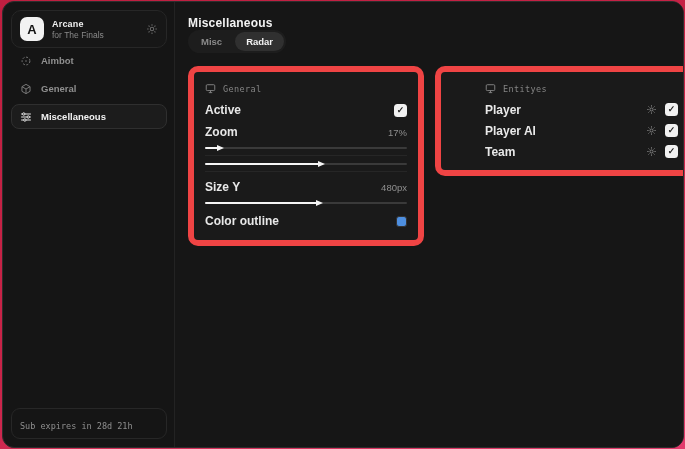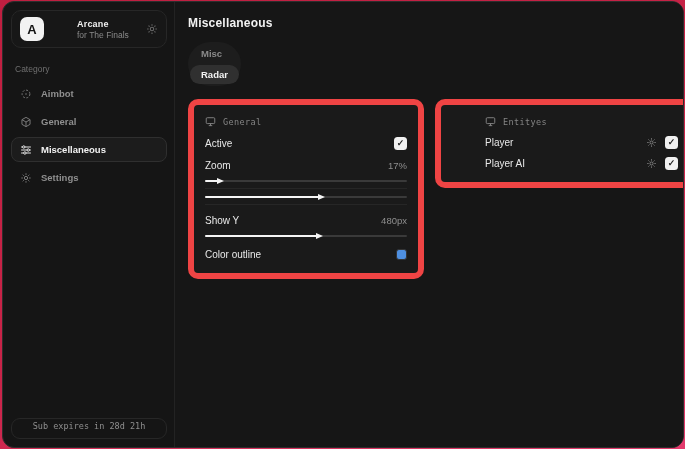--- a/index.html
+++ b/index.html
@@ -21,66 +21,66 @@
   }
   .brand-card {
     border:1px solid #272727; border-radius:10px; padding:6px 8px;
     display:flex; align-items:center; gap:8px; background:#171717;
   }
   .avatar {
     width:24px; height:24px; border-radius:7px; background:#f2f2f2;
     color:#141414; font-weight:bold; font-size:13px;
     display:flex; align-items:center; justify-content:center;
   }
-  .brand-text { display:flex; flex-direction:column; gap:1px;margin-left:25px; }
+  .brand-text { display:flex; flex-direction:column; gap:1px; }
   .brand-title { font-size:9px; font-weight:bold; color:#f0f0f0; letter-spacing:.2px; }
   .brand-sub { font-size:8.5px; color:#8a8a8a; }
   .brand-gear { margin-left:auto; color:#6a6a6a; display:flex; }
   .category-label { margin:16px 4px 7px; font-size:8.5px; color:#6f6f6f; }
   .nav { display:flex; flex-direction:column; gap:3px; }
   .nav-item {
     height:25px; padding:0 8px; display:flex; align-items:center; gap:9px;
     color:#8f8f8f; font-size:9.5px; font-weight:600; border:1px solid transparent;
     border-radius:8px; cursor:default;
   }
   .nav-item .nico { color:#7a7a7a; display:flex; }
   .nav-item.active { background:#1c1c1c; border-color:#2f2f2f; color:#f2f2f2; }
   .nav-item.active .nico { color:#eaeaea; }
   .sidebar-footer {
     margin-top:auto; border:1px solid #272727; border-radius:9px;
-    padding:2px 8px 7px; display:flex; flex-direction:column; gap:3px;text-align:center;
+    padding:12px 8px 7px; display:flex; flex-direction:column; gap:3px;
   }
   .sub-line { font-family:"DejaVu Sans Mono", monospace; font-size:8.5px; color:#8f8f8f; }
   .sess-line { font-size:8px; font-weight:bold; color:#bdbdbd; }
   
   .main { flex:1; padding:14px 13px; background:#161616; }
   .page-title { font-size:12px; font-weight:bold; color:#f2f2f2; letter-spacing:.2px; }
   .tabs {
-    margin-top:12px; display:inline-flex; background:#1d1d1d;
-    border-radius:999px; padding:2px; gap:2px;flex-direction:column;
+    margin-top:0; display:inline-flex; background:#1d1d1d;
+    border-radius:999px; padding:2px; gap:2px;
   }
   .tab {
     font-size:9.5px; padding:4px 11px; color:#8a8a8a; border-radius:999px;
     font-weight:600; cursor:default;
   }
   .tab.active { background:#303030; color:#f2f2f2; }
   .panels { margin-top:13px; display:flex; gap:11px; align-items:flex-start; }
   .panel {
     background:#1a1a1a; border:6px solid #ef4444; border-radius:10px;
     padding:9px 11px 8px; width:236px;
   }
   .panel.entities { width:260px;padding-left:44px; }
   .panel-header {
     display:flex; align-items:center; gap:7px; color:#858585;
     font-family:"DejaVu Sans Mono", monospace; font-size:8.5px;
     letter-spacing:.4px; margin:2px 0 5px;
   }
   .panel-header .pico { display:flex; color:#8a8a8a; }
   .row { display:flex; justify-content:space-between; align-items:center; height:22px; }
-  .row-label { font-size:10px; font-weight:400; color:#e8e8e8; }
+  .row-label { font-size:12px; font-weight:700; color:#e8e8e8; }
   .row-value { font-size:9.5px; color:#8f8f8f; }
   .checkbox {
     width:13px; height:13px; background:#f1f1f1; border-radius:3.5px;
     display:flex; align-items:center; justify-content:center; cursor:pointer;
   }
   .checkbox.checked::after { content:"✓"; color:#1c1c1c; font-size:9px; font-weight:bold; line-height:1; }
   .slider { position:relative; height:7px; margin:1px 0 4px; cursor:pointer; }
   .slider .track { position:absolute; top:3px; left:0; right:0; height:2px; background:#3a3a3a; border-radius:2px; }
   .slider .fill { position:absolute; top:3px; left:0; height:2px; background:#f5f5f5; border-radius:2px; }
   .slider .thumb {
@@ -108,21 +108,20 @@
         <span class="brand-sub">for The Finals</span>
       </div>
       <span class="brand-gear">
         <svg width="12" height="12" viewBox="0 0 16 16" fill="none" stroke="currentColor" stroke-width="1.4">
           <circle cx="8" cy="8" r="2.3"></circle>
           <path d="M8 1.5v2M8 12.5v2M1.5 8h2M12.5 8h2M3.4 3.4l1.4 1.4M11.2 11.2l1.4 1.4M12.6 3.4l-1.4 1.4M4.8 11.2l-1.4 1.4"></path>
         </svg>
       </span>
     </div>
 
-    <div class="category-label">Category</div>
 
     <nav class="nav">
       <div class="nav-item">
         <span class="nico">
           <svg width="12" height="12" viewBox="0 0 16 16" fill="none" stroke="currentColor" stroke-width="1.3">
             <circle cx="8" cy="8" r="5.2" stroke-dasharray="2.6 2.2"></circle>
             <circle cx="8" cy="8" r="1" fill="currentColor" stroke="none"></circle>
           </svg>
         </span>
         <span>Aimbot</span>
@@ -140,29 +139,20 @@
         <span class="nico">
           <svg width="12" height="12" viewBox="0 0 16 16" fill="none" stroke="currentColor" stroke-width="1.3">
             <path d="M1.5 4h13M1.5 8h13M1.5 12h13"></path>
             <circle cx="5" cy="4" r="1.6" fill="#151515"></circle>
             <circle cx="11" cy="8" r="1.6" fill="#151515"></circle>
             <circle cx="6.5" cy="12" r="1.6" fill="#151515"></circle>
           </svg>
         </span>
         <span>Miscellaneous</span>
       </div>
-      <div class="nav-item">
-        <span class="nico">
-          <svg width="12" height="12" viewBox="0 0 16 16" fill="none" stroke="currentColor" stroke-width="1.3">
-            <circle cx="8" cy="8" r="2.2"></circle>
-            <path d="M8 1.8v2M8 12.2v2M1.8 8h2M12.2 8h2M3.6 3.6l1.4 1.4M11 11l1.4 1.4M12.4 3.6L11 5M5 11l-1.4 1.4"></path>
-          </svg>
-        </span>
-        <span>Settings</span>
-      </div>
     </nav>
 
     <div class="sidebar-footer">
       <span class="sub-line">Sub expires in 28d 21h</span>
     </div>
   </aside>
 
   <main class="main">
     <h1 class="page-title">Miscellaneous</h1>
 
@@ -202,21 +192,21 @@
         <div class="divider"></div>
 
         <div class="slider">
           <div class="track"></div>
           <div class="fill" style="width: 57%;"></div>
           <div class="thumb" style="left: 57%;"></div>
         </div>
         <div class="divider"></div>
 
         <div class="row">
-          <span class="row-label">Show Y</span>
+          <span class="row-label">Size Y</span>
           <span class="row-value">480px</span>
         </div>
         <div class="slider">
           <div class="track"></div>
           <div class="fill" style="width: 56%;"></div>
           <div class="thumb" style="left: 56%;"></div>
         </div>
 
         <div class="row">
           <span class="row-label">Color outline</span>
@@ -254,17 +244,29 @@
             <span class="egear">
               <svg width="11" height="11" viewBox="0 0 16 16" fill="none" stroke="currentColor" stroke-width="1.3">
                 <circle cx="8" cy="8" r="2.2"></circle>
                 <path d="M8 1.8v2M8 12.2v2M1.8 8h2M12.2 8h2M3.6 3.6l1.4 1.4M11 11l1.4 1.4M12.4 3.6L11 5M5 11l-1.4 1.4"></path>
               </svg>
             </span>
             <span class="checkbox checked"></span>
           </span>
         </div>
 
+        <div class="row erow">
+          <span class="row-label">Team</span>
+          <span class="erow-right">
+            <span class="egear">
+              <svg width="11" height="11" viewBox="0 0 16 16" fill="none" stroke="currentColor" stroke-width="1.3">
+                <circle cx="8" cy="8" r="2.2"></circle>
+                <path d="M8 1.8v2M8 12.2v2M1.8 8h2M12.2 8h2M3.6 3.6l1.4 1.4M11 11l1.4 1.4M12.4 3.6L11 5M5 11l-1.4 1.4"></path>
+              </svg>
+            </span>
+            <span class="checkbox checked"></span>
+          </span>
+        </div>
       </section>
 
     </div>
   </main>
 </div>
 
 </body></html>

